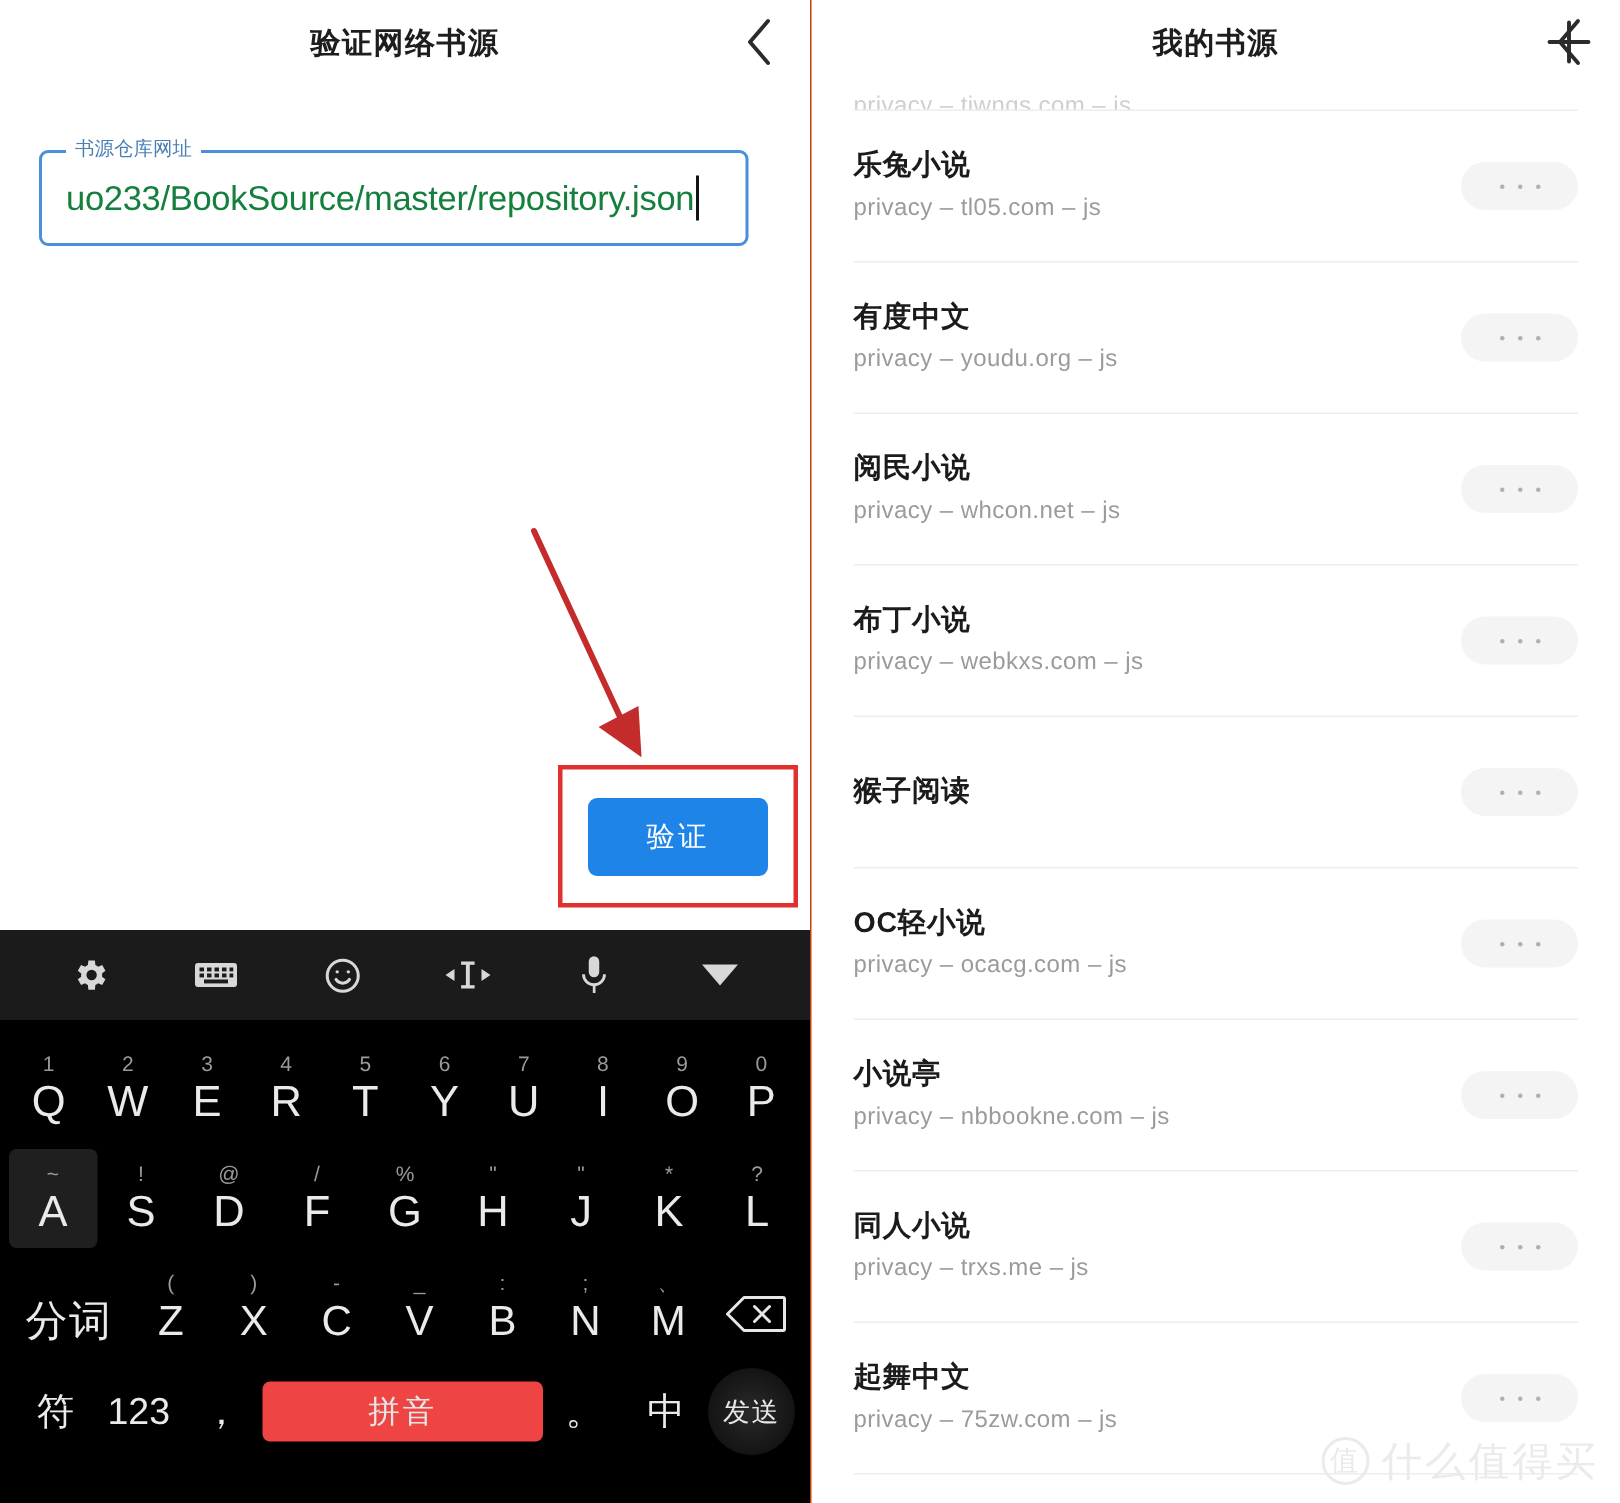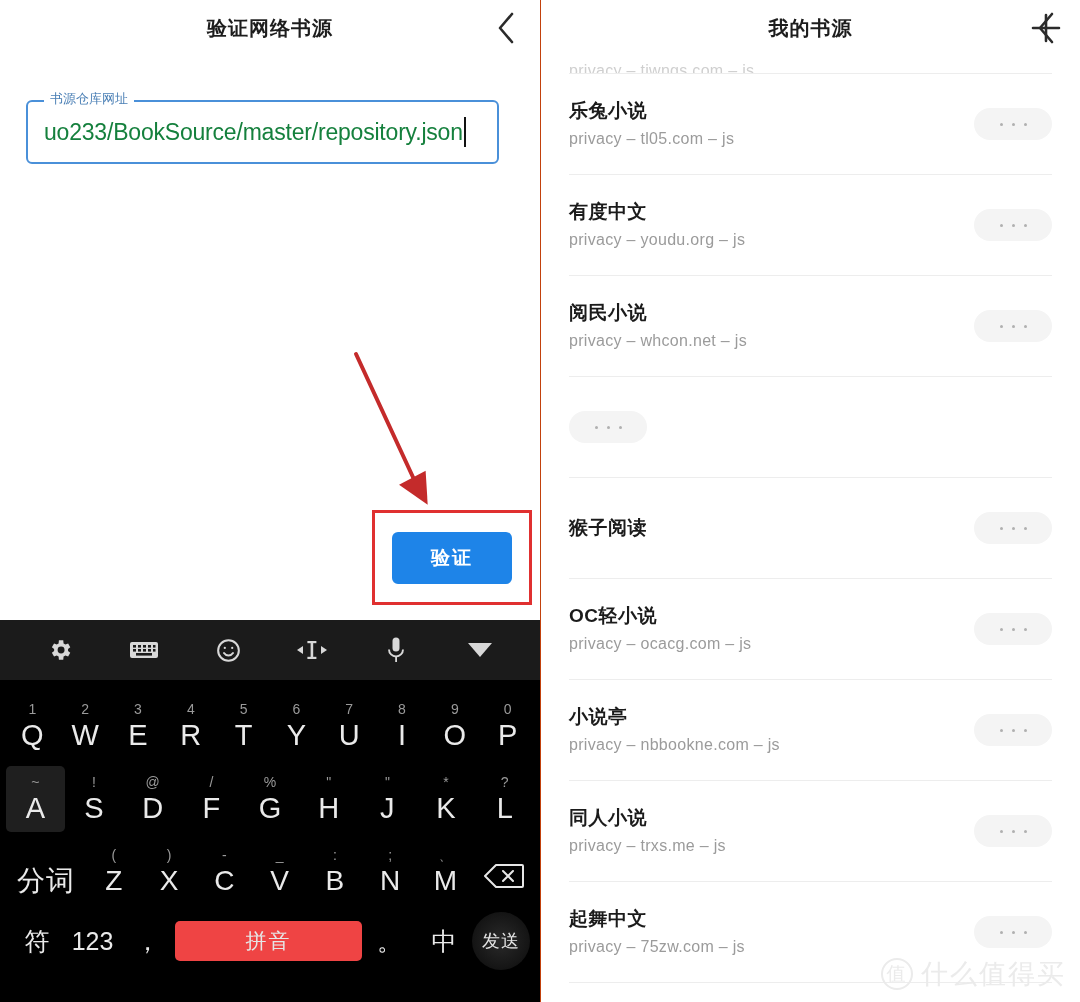--- a/index.html
+++ b/index.html
@@ -90,21 +90,21 @@
     border: 3px solid #e03030;
     background: transparent;
   }
   .verify-btn {
     position: absolute;
     left: 392px; top: 532px;
     width: 120px; height: 52px;
     background: #1e84e8;
     color: #ffffff;
     border: none; border-radius: 6px;
-    font-size: 19px; font-weight: bold;
+    font-size: 19px; font-weight: normal;
     font-family: "Liberation Sans", "DejaVu Sans", sans-serif;
     letter-spacing: 2px;
     cursor: pointer;
   }
   .arrow-svg {
     position: absolute;
     left: 330px; top: 340px;
     width: 120px; height: 180px;
     pointer-events: none;
   }
@@ -562,20 +562,24 @@
           <div class="src-meta">privacy  –  whcon.net  –  js</div>
         </div>
         <div class="src-more">
           <span class="dot"></span>
           <span class="dot"></span>
           <span class="dot"></span>
         </div>
       </div>
 
       <div class="src-item">
+        <div class="src-text">
+          <div class="src-name">布丁小说</div>
+          <div class="src-meta">privacy  –  webkxs.com  –  js</div>
+        </div>
         <div class="src-more">
           <span class="dot"></span>
           <span class="dot"></span>
           <span class="dot"></span>
         </div>
       </div>
 
       <div class="src-item">
         <div class="src-text">
           <div class="src-name">猴子阅读</div>

